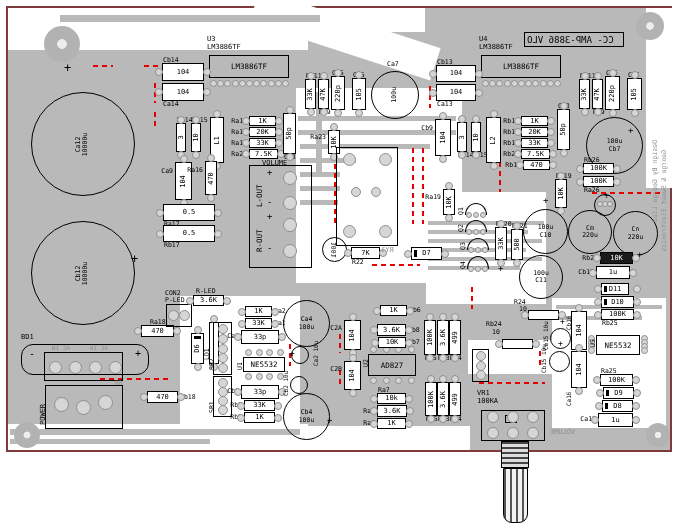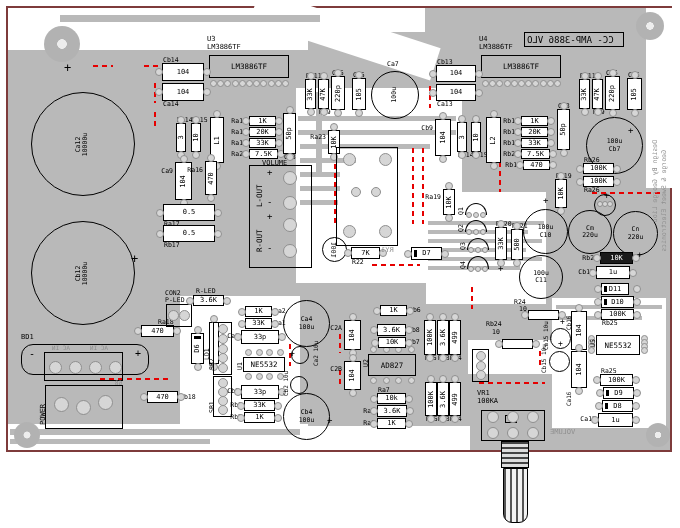--- a/index.html
+++ b/index.html
@@ -559,21 +559,21 @@
     <div class="pad" style="left: 49px; top: 361px; width: 13px; height: 13px;"></div>
     <div class="pad" style="left: 69px; top: 361px; width: 13px; height: 13px;"></div>
     <div class="pad" style="left: 89px; top: 361px; width: 13px; height: 13px;"></div>
     <div class="pad" style="left: 109px; top: 361px; width: 13px; height: 13px;"></div>
     <div class="box nofill" style="left: 45px; top: 385px; width: 78px; height: 44px;"></div>
     <div class="pad" style="left: 54px; top: 397px; width: 15px; height: 15px;"></div>
     <div class="pad" style="left: 76px; top: 400px; width: 15px; height: 15px;"></div>
     <div class="pad" style="left: 98px; top: 395px; width: 15px; height: 15px;"></div>
     <div class="box" style="left: 141px; top: 325px; width: 33px; height: 12px;">
       <span>470</span>
-      <span class="lbl" style="bottom: calc(100% + 1px); left: 16px;">Ra18</span>
+      <span class="lbl" style="bottom: calc(100% + 1px); left: 8px;">Ra18</span>
     </div>
     <div class="pad" style="left: 134px; top: 327px; width: 8px; height: 8px;"></div>
     <div class="pad" style="left: 173px; top: 327px; width: 8px; height: 8px;"></div>
     <div class="box" style="left: 147px; top: 391px; width: 31px; height: 12px;">
       <span>470</span>
       <span class="lbl" style="left: calc(100% + 3px); top: 15%;">Rb18</span>
     </div>
     <div class="pad" style="left: 140px; top: 393px; width: 8px; height: 8px;"></div>
     <div class="pad" style="left: 177px; top: 393px; width: 8px; height: 8px;"></div>
     <div class="box nofill" style="left: 166px; top: 304px; width: 26px; height: 23px;"></div>

